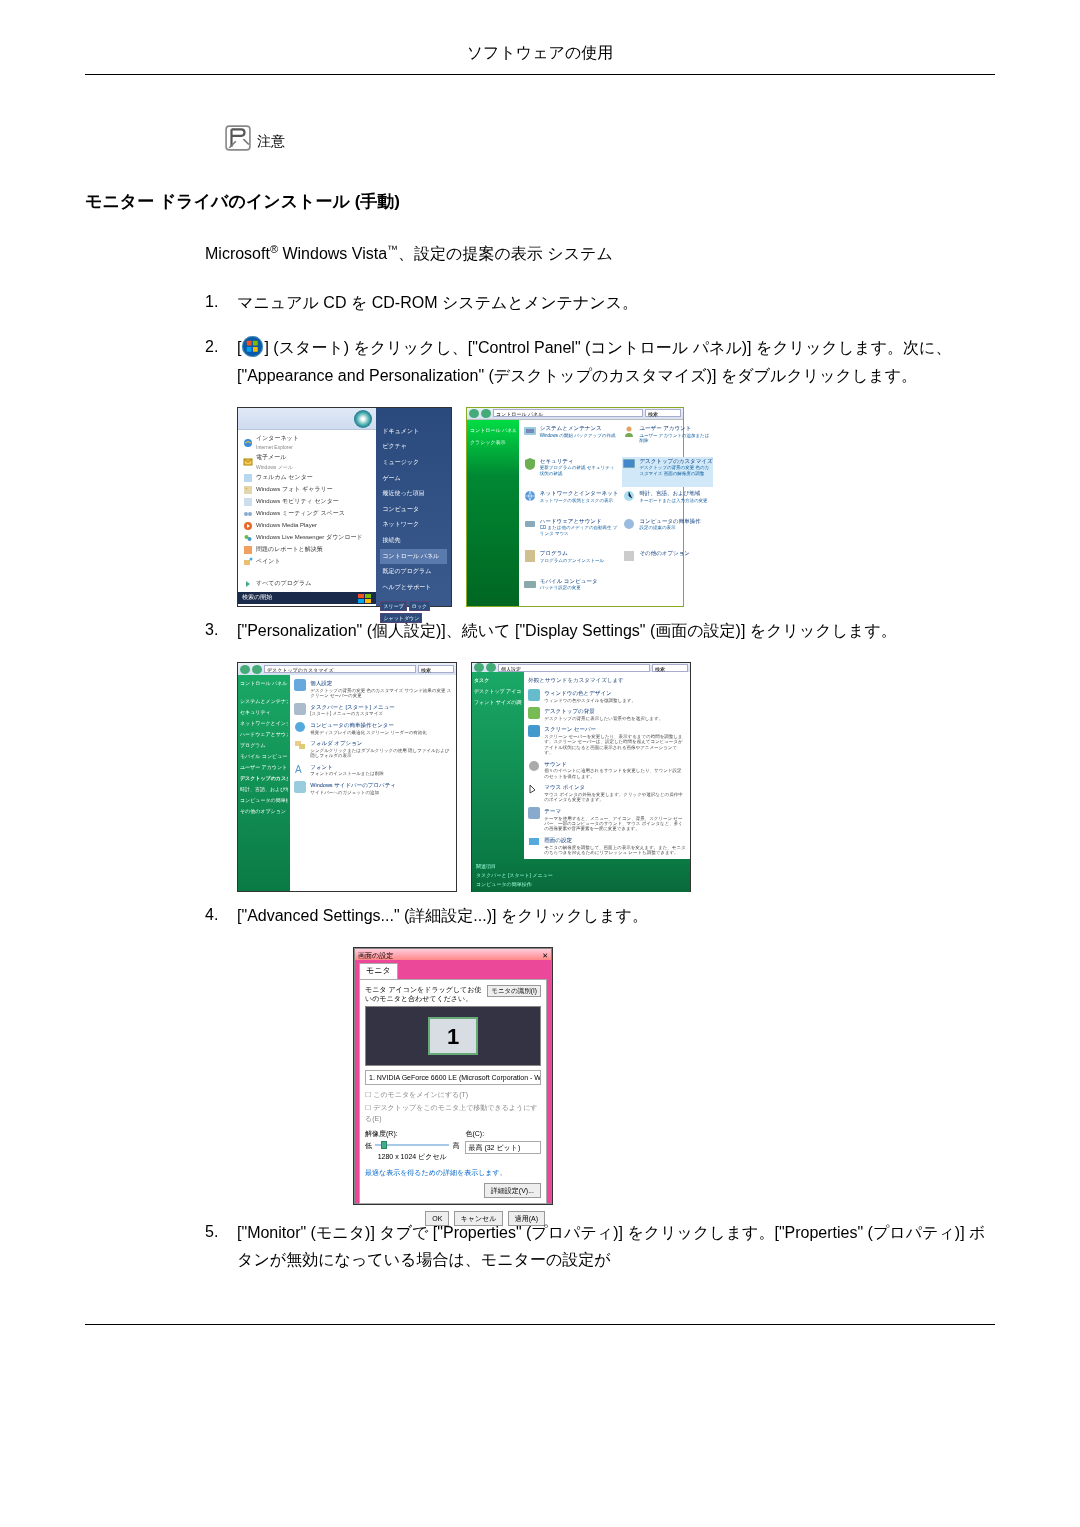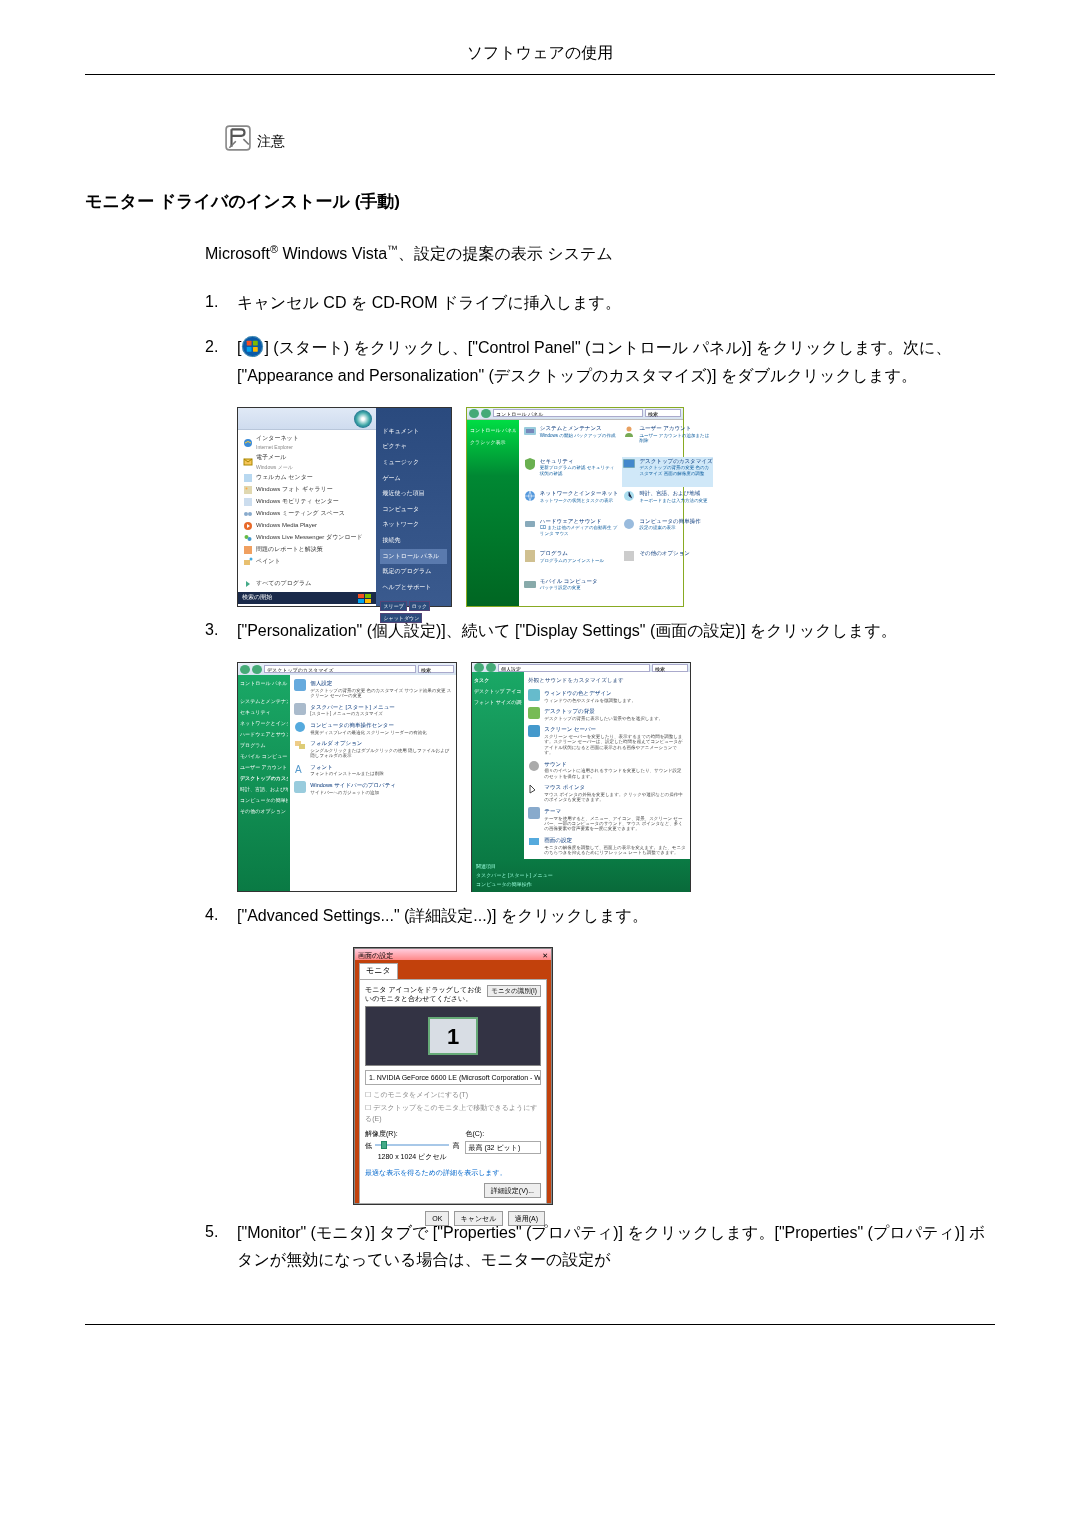--- a/index.html
+++ b/index.html
@@ -67,21 +67,21 @@
     .panel-right { flex: 1; padding: 4px 4px 0; font-size: 5.5px; }
     .panel-row { display: flex; gap: 4px; margin-bottom: 4px; }
     .pr-ico { width: 12px; height: 12px; flex-shrink: 0; border-radius: 2px; }
     .pr-txt { flex: 1; }
     .pr-title { color: #037; font-size: 5.5px; }
     .pr-desc { color: #444; font-size: 4.5px; line-height: 1.2; }
     .panel-bot { height: 38px; background: linear-gradient(#0a7a44,#096a3a); font-size: 5px; color: #9fd; padding: 3px 4px; }
     .panel-bot div { margin-bottom: 1px; }
 
     
-    .dlg { height: 100%; background: #c2410c; border: 1px solid #888; display: flex; flex-direction: column; font-size: 8px; }
+    .dlg { height: 100%; background: #ec4899; border: 1px solid #888; display: flex; flex-direction: column; font-size: 8px; }
     .dlg-title { height: 11px; background: linear-gradient(#fcd,#f88); font-size: 7px; padding: 1px 3px; display: flex; justify-content: space-between; }
     .dlg-tab { margin: 3px 4px 0; }
     .dlg-tabbtn { display: inline-block; background: #fff; border: 1px solid #aaa; border-bottom: 0; padding: 1px 6px; font-size: 8px; }
     .dlg-pane { background: #fff; border: 1px solid #aaa; margin: 0 4px 4px; flex: 1; padding: 5px; display: flex; flex-direction: column; }
     .dlg-instr { font-size: 7px; line-height: 1.3; margin-bottom: 3px; display: flex; gap: 4px; }
     .dlg-instr-btn { border: 1px solid #999; background: #eee; font-size: 6.5px; padding: 1px 3px; align-self: flex-start; white-space: nowrap; }
     .dlg-monarea { background: #334; border: 1px solid #888; height: 60px; margin-bottom: 4px; display: flex; align-items: center; justify-content: center; }
     .dlg-mon { background: #d8dde4; border: 2px solid #6a7; width: 50px; height: 38px; display: flex; align-items: center; justify-content: center; font-size: 22px; font-weight: bold; }
     .dlg-sel { border: 1px solid #aaa; background: #fff; font-size: 7px; padding: 1px 3px; margin-bottom: 4px; white-space: nowrap; overflow: hidden; }
     .dlg-chk { font-size: 7px; color: #888; margin-bottom: 1px; }
@@ -121,21 +121,21 @@
   </div>
 </div>
 
 <h2 class="section-h2">モニター ドライバのインストール (手動)</h2>
 
 <p class="subhead"><span>Microsoft</span><span class="sup">®</span><span> Windows Vista</span><span class="sup">™</span><span>、設定の提案の表示 システム</span></p>
 
 <ol class="steps">
   <li>
     <div class="step-num">1.</div>
-    <div class="step-body">キャンセル CD を CD-ROM ドライブに挿入します。</div>
+    <div class="step-body">マニュアル CD を CD-ROM システムとメンテナンス。</div>
   </li>
 
   <li>
     <div class="step-num">2.</div>
     <div class="step-body">
       <span>[</span><span><svg class="start-icon" viewBox="0 0 24 24">
             <circle cx="12" cy="12" r="11" fill="#0a5aa8"></circle>
             <circle cx="12" cy="12" r="10.5" fill="none" stroke="#6ab" stroke-width="0.8"></circle>
             <rect x="6" y="6" width="5" height="5" fill="#f25022" rx="0.5"></rect>
             <rect x="12.5" y="6" width="5" height="5" fill="#7fba00" rx="0.5"></rect>

